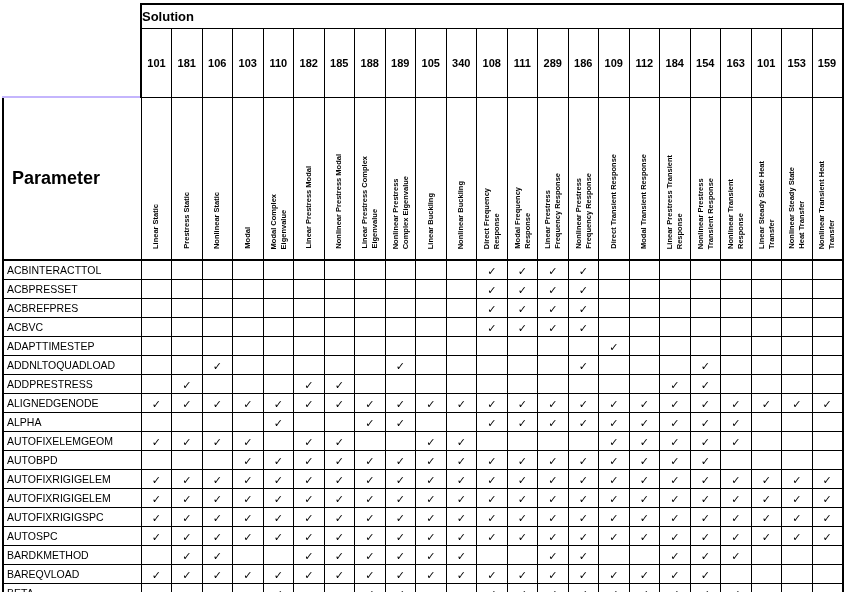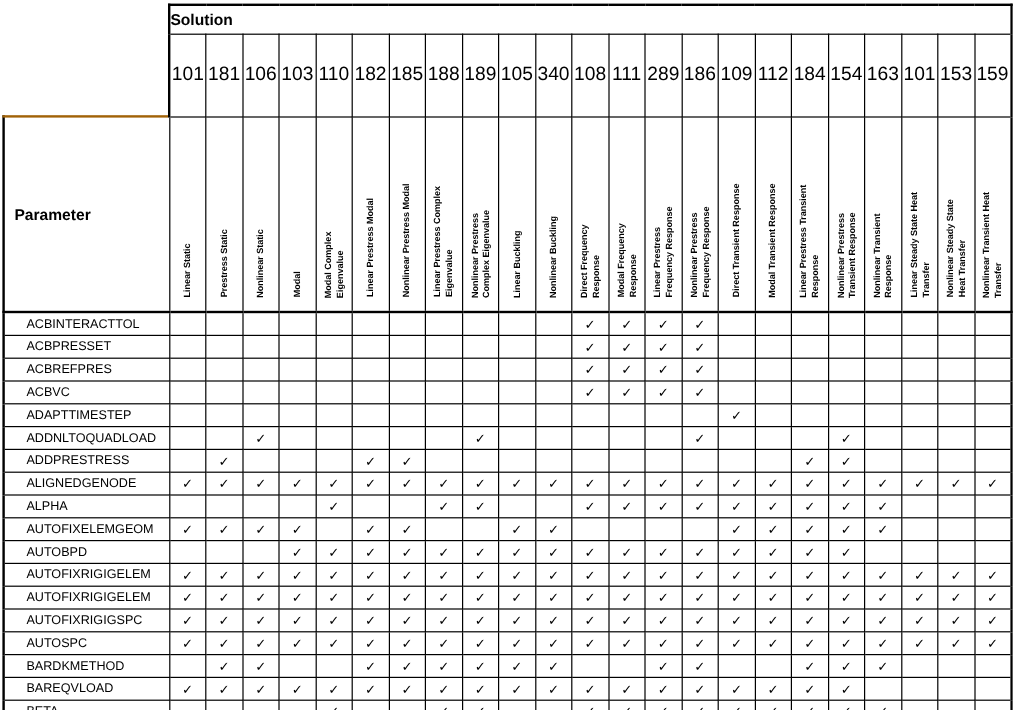--- a/index.html
+++ b/index.html
@@ -10,42 +10,42 @@
   
   td.corner{border:none;background:#fff;}
   .sol-row{height:24px;}
   .num-row{height:69px;}
   .label-row{height:163px;}
   .data-row{height:17.2px;}
   td.sol-header{
     border-top:2px solid #000;border-left:2px solid #000;border-right:2px solid #000;
     font-size:13px;font-weight:bold;text-align:left;vertical-align:middle;
   }
-  .num-row td{font-size:16px;font-weight:normal;text-align:center;vertical-align:middle;margin-left:21px;}
+  .num-row td{font-size:11px;font-weight:bold;text-align:center;vertical-align:middle;margin-left:21px;}
   .num-row td:first-child{border-left:2px solid #000;}
   .num-row td:last-child{border-right:2px solid #000;}
   td.param-header{
-    border-left:2px solid #000;border-top:2px solid #a16207;border-bottom:2px solid #000;
-    font-size:13px;font-weight:bold;vertical-align:middle;padding-left:8px;
+    border-left:2px solid #000;border-top:2px solid #c4b5fd;border-bottom:2px solid #000;
+    font-size:18px;font-weight:bold;vertical-align:middle;padding-left:8px;
   }
   .label-row td{border-bottom:2px solid #000;}
   .label-row td:last-child{border-right:2px solid #000;}
   td.vlabel{vertical-align:bottom;text-align:center;padding:2px 0 6px 0;}
   .vtext{
     display:inline-block;
     writing-mode:vertical-rl;
     transform:rotate(180deg);
     white-space:pre-line;
     font-size:7.5px;font-weight:bold;line-height:1.3;
     max-height:150px;text-align:left;
   }
   .data-row td:first-child{border-left:2px solid #000;}
   .data-row td:last-child{border-right:2px solid #000;}
   tr.data-row:last-child td{border-bottom:2px solid #000;}
-  td.pname{font-size:10.5px;padding-left:18px;white-space:nowrap;vertical-align:middle;}
+  td.pname{font-size:10.5px;padding-left:3px;white-space:nowrap;vertical-align:middle;}
   td.cell{text-align:center;vertical-align:middle;}
   .check{font-family:"DejaVu Sans",sans-serif;font-size:11px;line-height:1;}
 </style>
 </head>
 <body>
 
 <div id="wrap">
   <table id="grid">
     <colgroup id="cols">
         <col style="width: 138px;">

